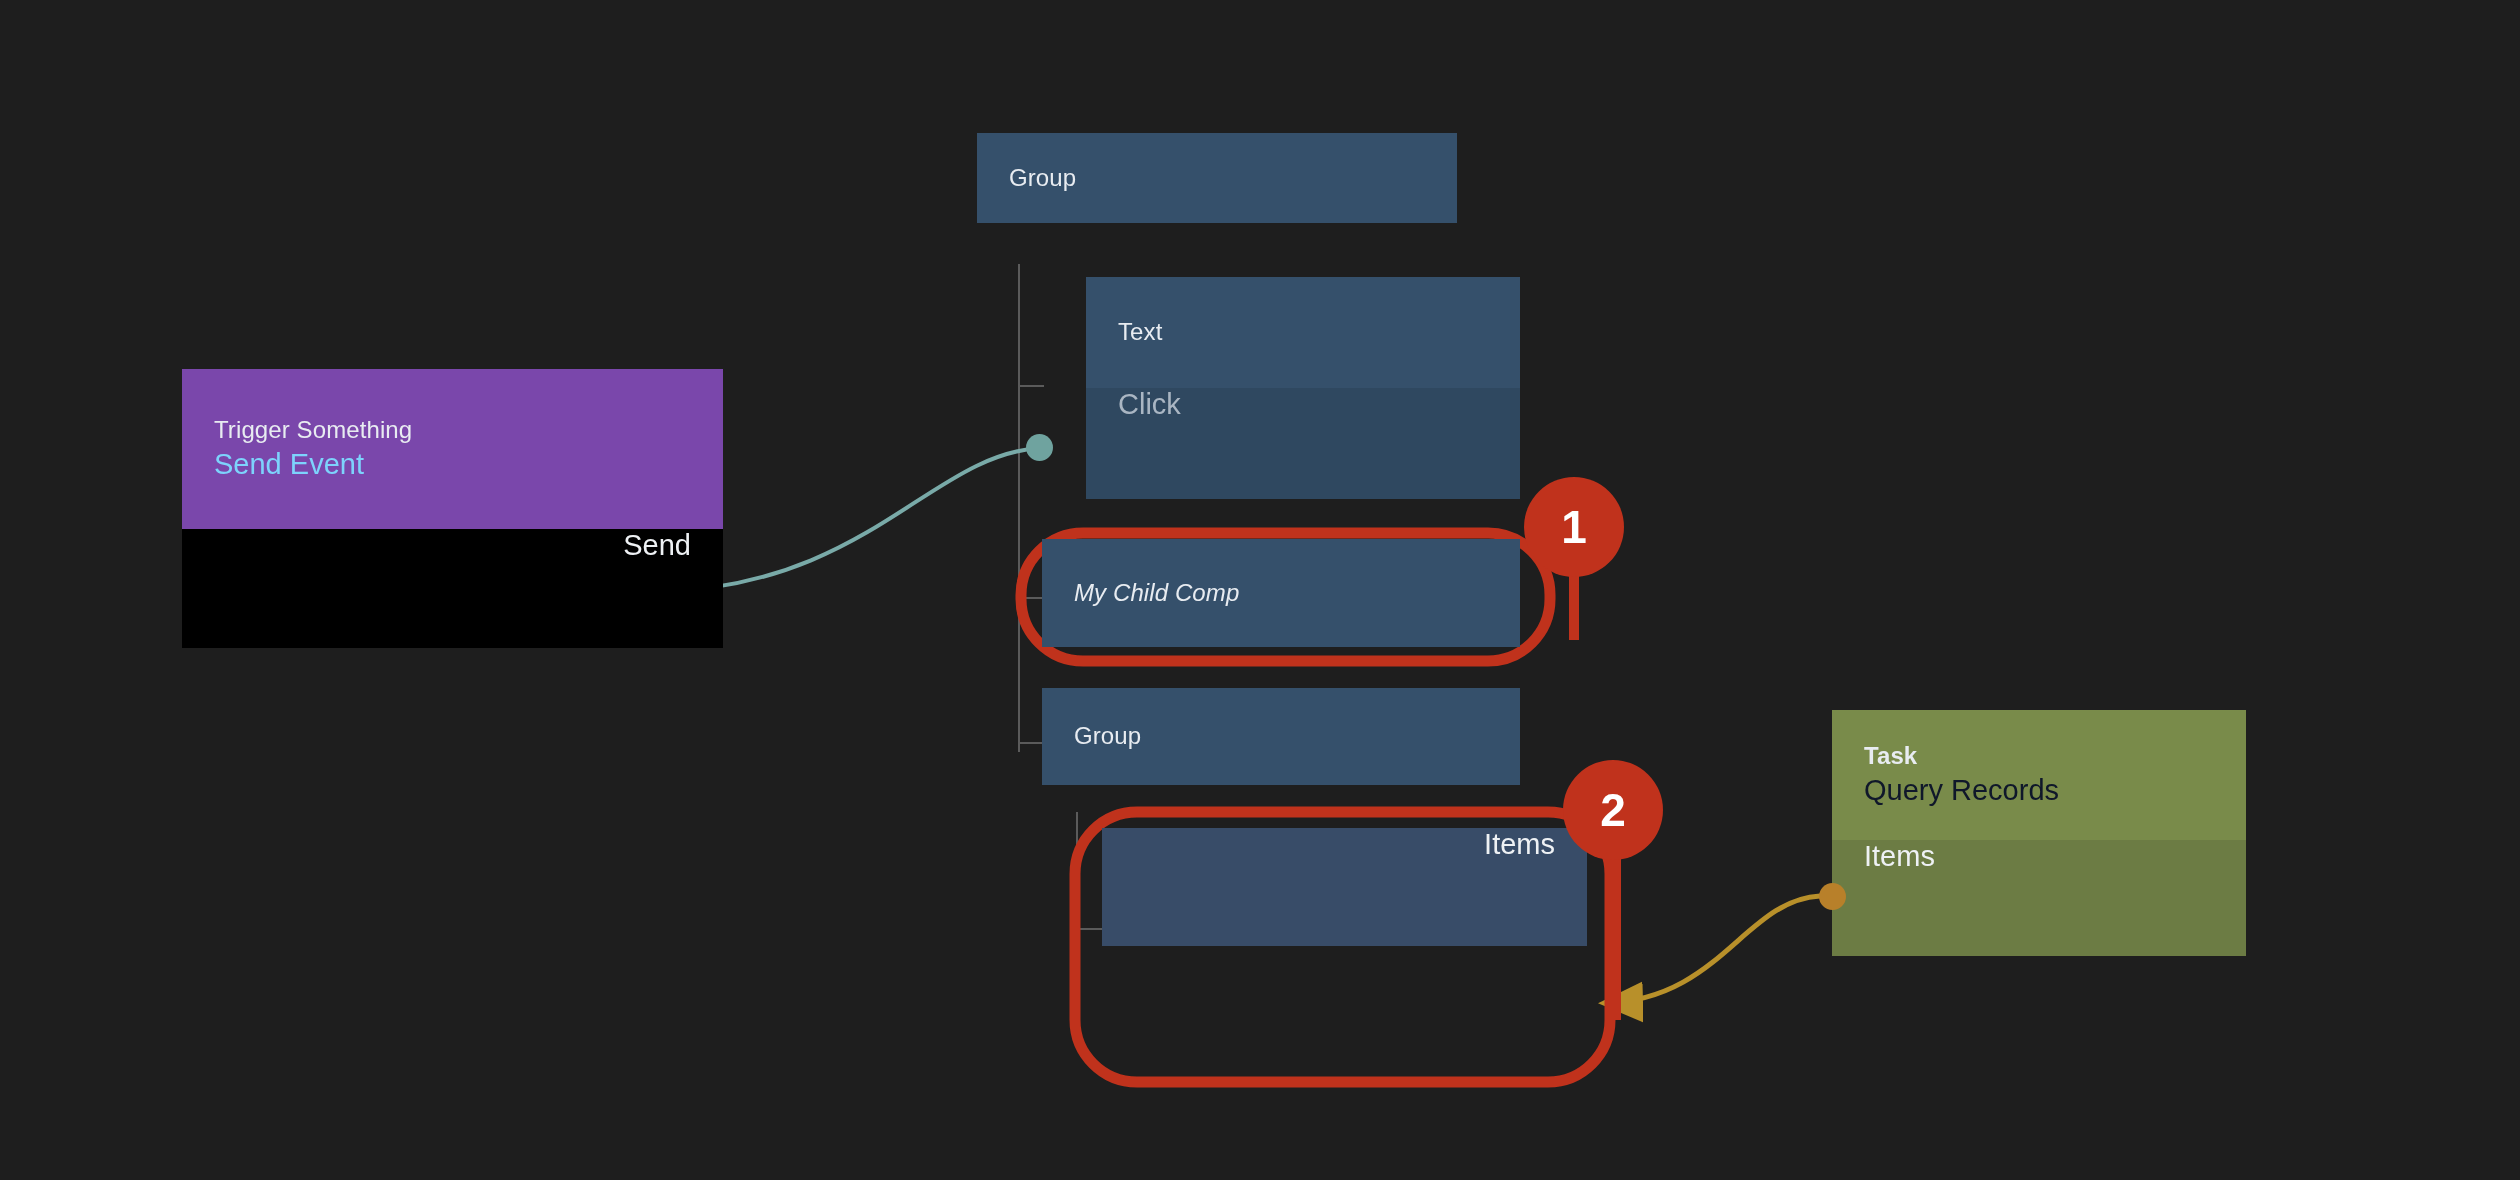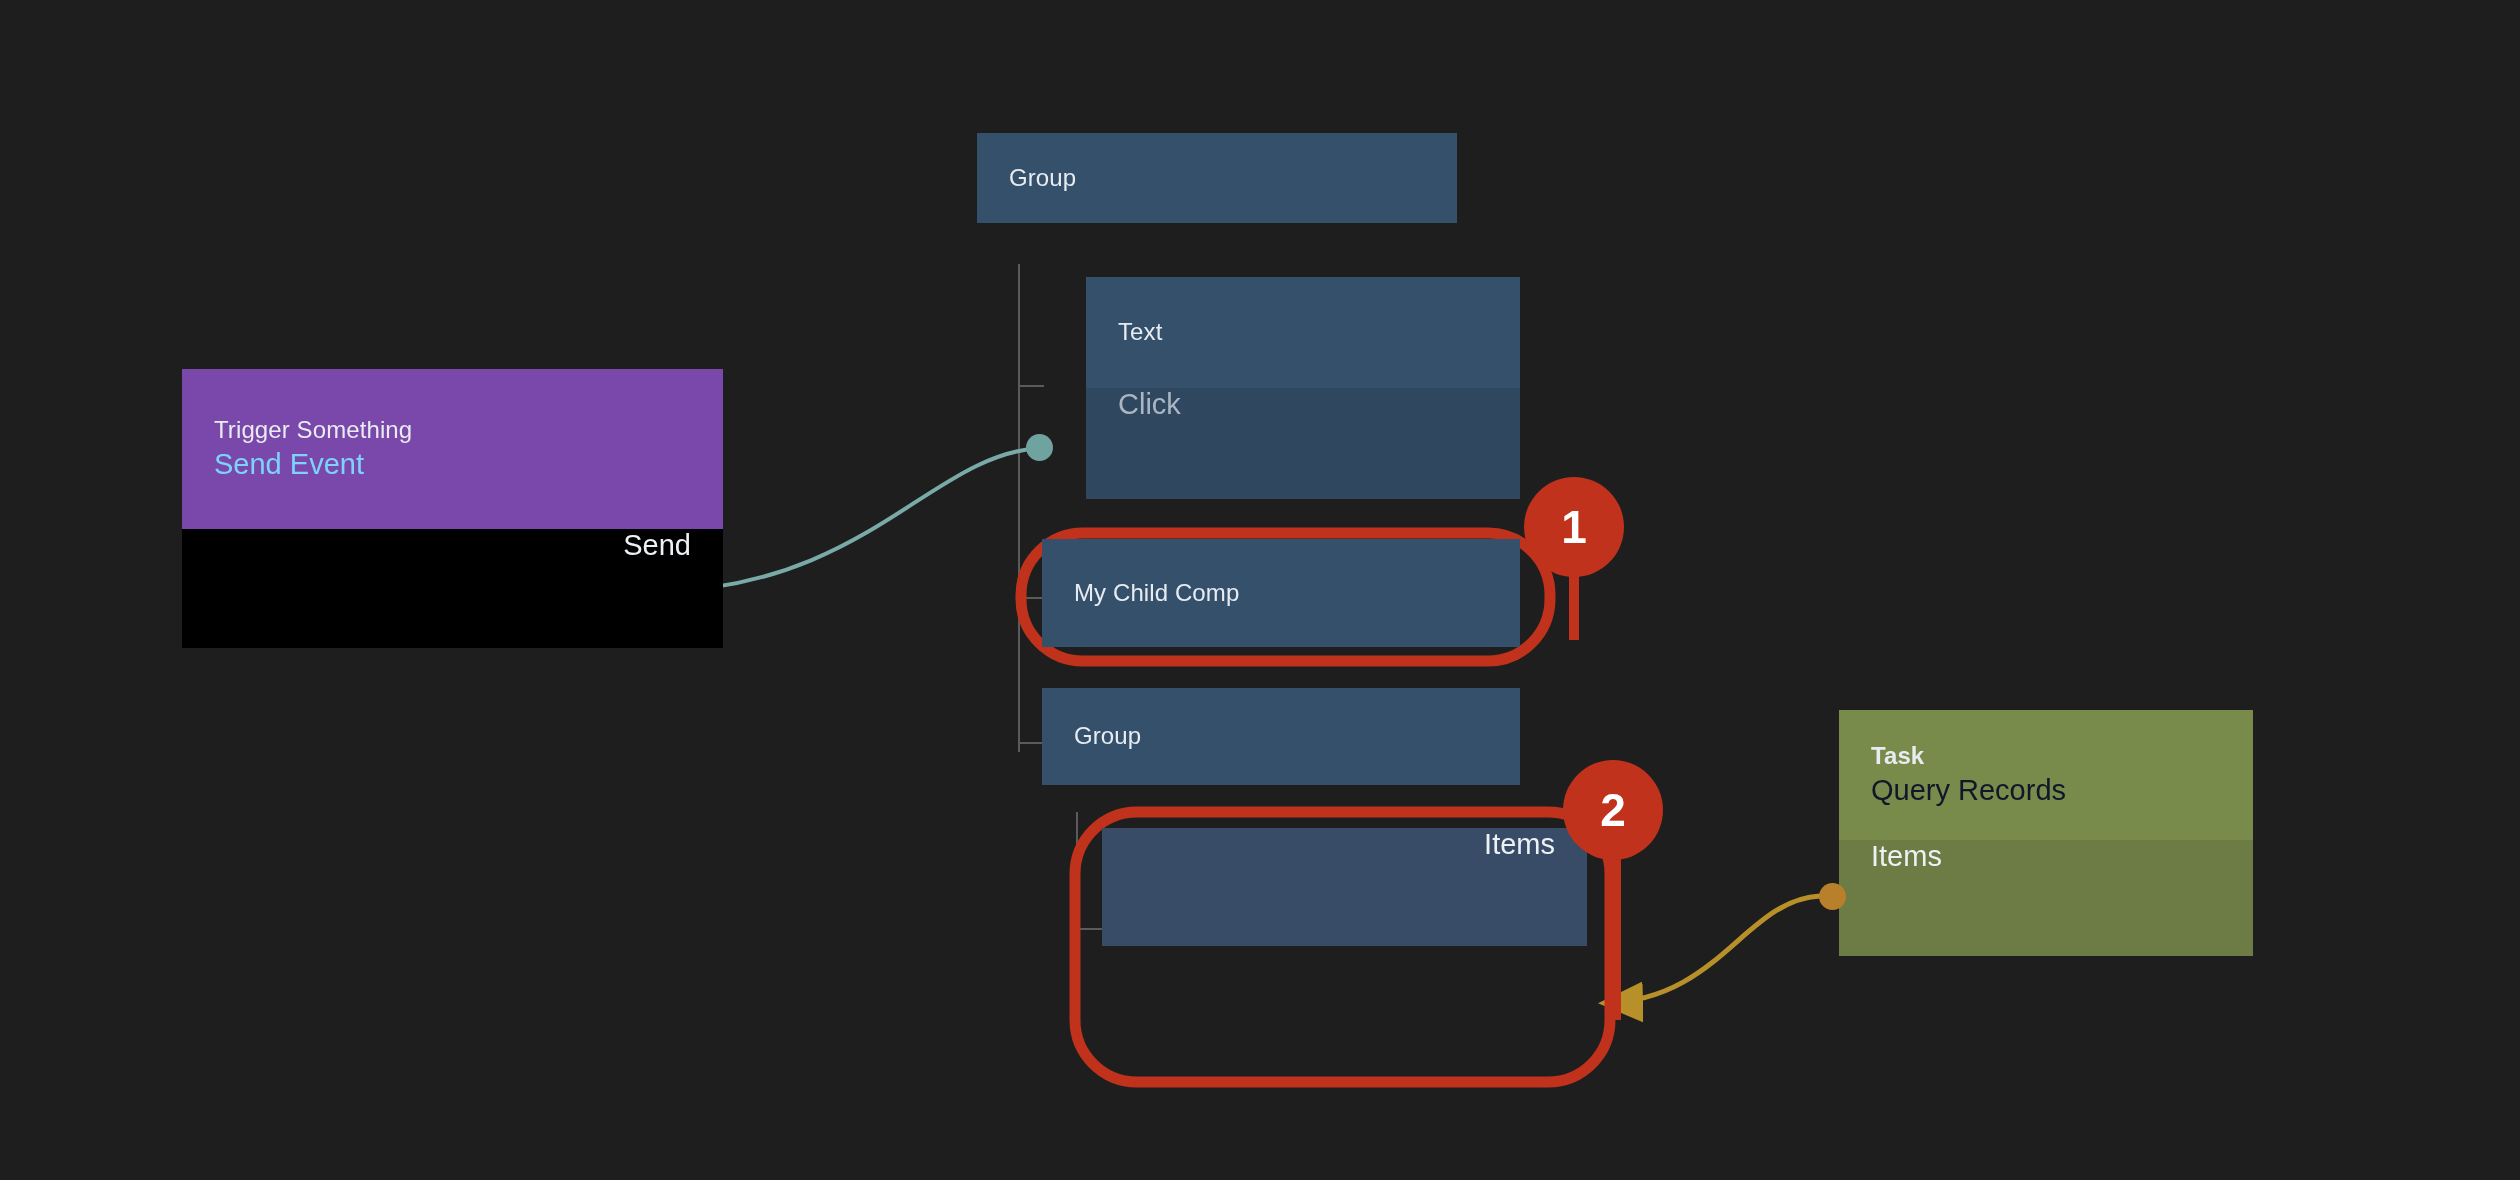--- a/index.html
+++ b/index.html
@@ -175,21 +175,21 @@
       <div class="node-title">Text</div>
     </div>
     <div class="node-body" style="height:111px;">
       <span class="port-label muted">Click</span>
     </div>
   </div>
 
   <div class="port-dot" style="left:1026px; top:434px; width:27px; height:27px; background:#6fa39f;"></div>
 
   <div class="node blue" style="left:1042px; top:539px; width:478px; height:116px;">
-    <div class="node-head" style="height:108px;">
+    <div class="node-head" style="height:108px;font-style:italic;">
       <div class="node-title">My Child Comp</div>
     </div>
   </div>
 
   <div class="node blue" style="left:1042px; top:688px; width:478px; height:97px;">
     <div class="node-head" style="height:97px;">
       <div class="node-title">Group</div>
     </div>
   </div>
 
@@ -202,21 +202,21 @@
   <div class="node purple" style="left:182px; top:369px; width:541px; height:279px;">
     <div class="node-head" style="height:160px;">
       <div class="node-title">Trigger Something</div>
       <div class="node-sub">Send Event</div>
     </div>
     <div class="node-body" style="height:119px;">
       <span class="port-label port-right">Send</span>
     </div>
   </div>
 
-  <div class="node olive" style="left:1832px; top:710px; width:414px; height:246px;margin-left:7px;">
+  <div class="node olive" style="left:1832px; top:710px; width:414px; height:246px;">
     <div class="node-head" style="height:130px;">
       <div class="node-title">Task</div>
       <div class="node-sub">Query Records</div>
     </div>
     <div class="node-body" style="height:116px;">
       <span class="port-label">Items</span>
     </div>
   </div>
 
   <div class="port-dot" style="left:1819px; top:883px; width:27px; height:27px; background:#b8802a;"></div>

